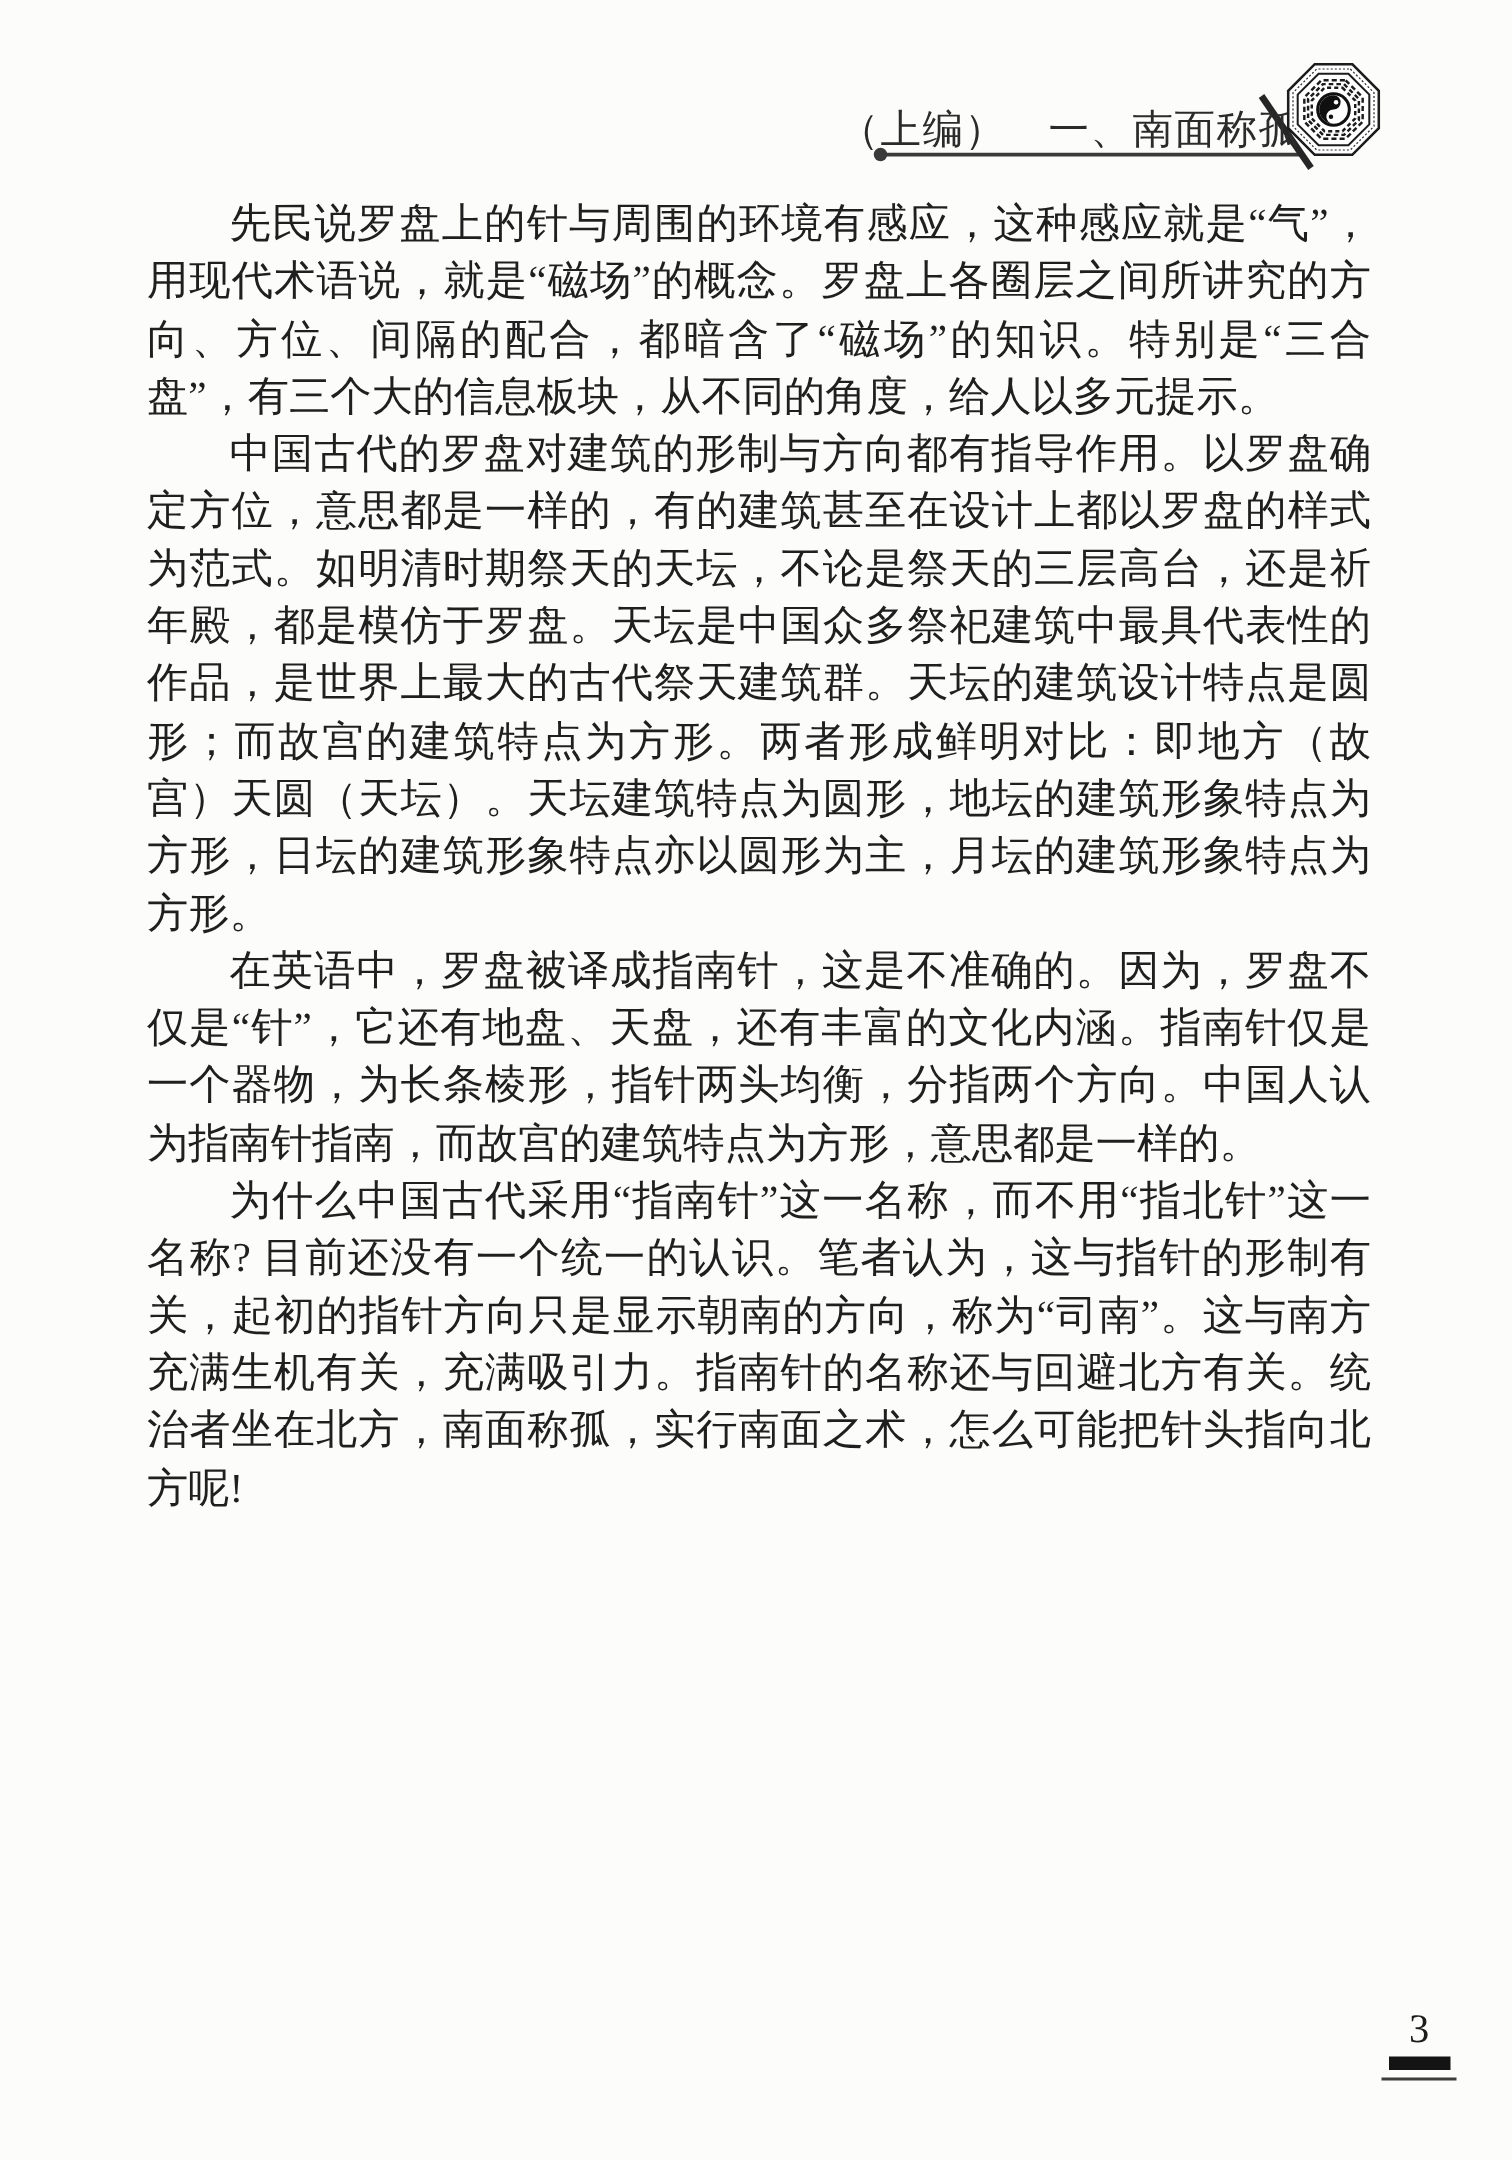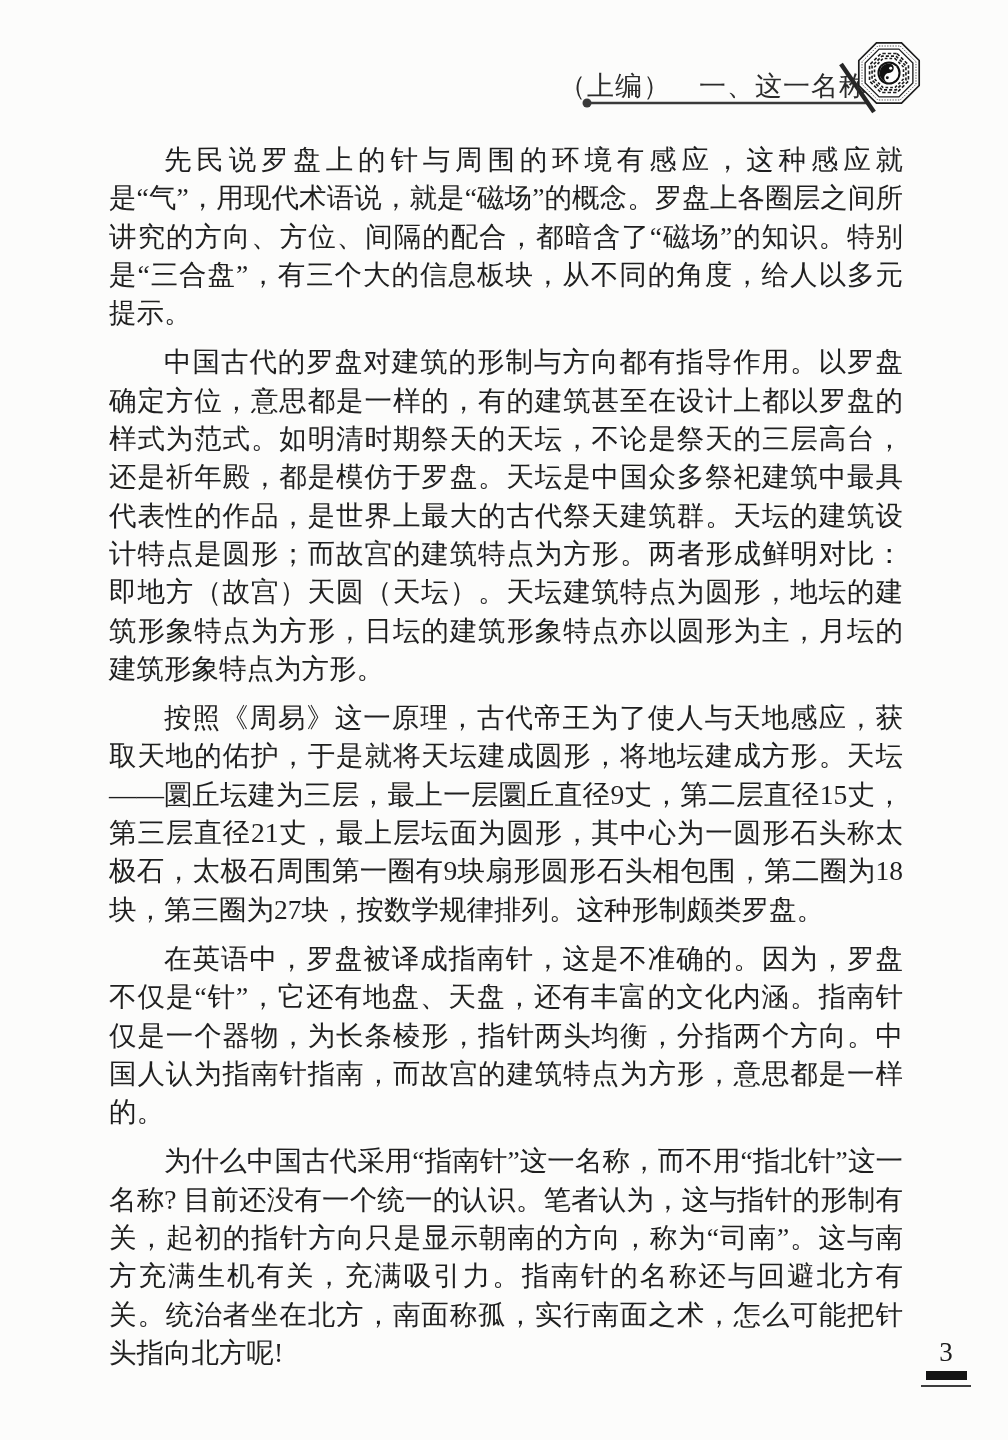--- a/index.html
+++ b/index.html
@@ -33,21 +33,21 @@
   
   .body-text {
     position: absolute;
     left: 98px; top: 130px; width: 816px;
     font-size: 27.5px;
     line-height: 38.3px;
     color: #1f1f1f;
     text-align: justify;
   }
   .body-text p {
-    margin: 11px;
+    margin: 0;
     text-indent: 2em;
     word-break: break-all;
   }
   
   .page-number {
     position: absolute;
     top: 1337px; left: 920px; width: 52px;
     text-align: center;
     font-size: 27px; color: #1c1c1c;
   }
@@ -68,21 +68,21 @@
 <body>
 
 <div class="page">
 
   <svg class="header-decor" width="1008" height="160" viewBox="0 0 1008 160">
     <circle cx="587" cy="103" r="4.5" fill="#3a3a3a"></circle>
     <line x1="587" y1="103" x2="869" y2="103" stroke="#3a3a3a" stroke-width="2.5"></line>
     <line x1="841" y1="64" x2="874" y2="112" stroke="#262626" stroke-width="4.5"></line>
   </svg>
 
-  <div class="header-title">（上编）　一、这一名称</div>
+  <div class="header-title">（上编）　一、南面称孤</div>
 
   <svg class="seal" viewBox="0 0 100 100">
 
     <polygon points="68.4,5.6 94.4,31.6 94.4,68.4 68.4,94.4 31.6,94.4 5.6,68.4 5.6,31.6 31.6,5.6" fill="#ffffff" stroke="#1c1c1c" stroke-width="2.5"></polygon>
     <polygon points="66.5,10.3 89.7,33.5 89.7,66.5 66.5,89.7 33.5,89.7 10.3,66.5 10.3,33.5 33.5,10.3" fill="none" stroke="#2a2a2a" stroke-width="1.2" stroke-dasharray="2 2"></polygon>
     <polygon points="64.6,14.9 85.1,35.4 85.1,64.6 64.6,85.1 35.4,85.1 14.9,64.6 14.9,35.4 35.4,14.9" fill="none" stroke="#1c1c1c" stroke-width="2"></polygon>
 
     <polygon points="61.9,21.4 78.6,38.1 78.6,61.9 61.9,78.6 38.1,78.6 21.4,61.9 21.4,38.1 38.1,21.4" fill="none" stroke="#1c1c1c" stroke-width="2.4" stroke-dasharray="5 3"></polygon>
     <polygon points="60.3,25.1 74.9,39.7 74.9,60.3 60.3,74.9 39.7,74.9 25.1,60.3 25.1,39.7 39.7,25.1" fill="none" stroke="#1c1c1c" stroke-width="2.4" stroke-dasharray="4.5 3"></polygon>
     <polygon points="58.8,28.7 71.3,41.2 71.3,58.8 58.8,71.3 41.2,71.3 28.7,58.8 28.7,41.2 41.2,28.7" fill="none" stroke="#1c1c1c" stroke-width="2.4" stroke-dasharray="4 3"></polygon>
@@ -90,21 +90,20 @@
     <circle cx="50" cy="50" r="17" fill="#101010"></circle>
     <circle cx="50" cy="50" r="14" fill="#ffffff"></circle>
     <path d="M50,36 a7,7 0 0 1 0,14 a7,7 0 0 0 0,14 a14,14 0 0 1 0,-28 z" fill="#101010"></path>
     <circle cx="52.5" cy="43" r="2.2" fill="#ffffff"></circle>
     <circle cx="47.5" cy="57" r="2.2" fill="#101010"></circle>
   </svg>
 
   <main class="body-text">
     <p>先民说罗盘上的针与周围的环境有感应，这种感应就是“气”，用现代术语说，就是“磁场”的概念。罗盘上各圈层之间所讲究的方向、方位、间隔的配合，都暗含了“磁场”的知识。特别是“三合盘”，有三个大的信息板块，从不同的角度，给人以多元提示。</p>
     <p>中国古代的罗盘对建筑的形制与方向都有指导作用。以罗盘确定方位，意思都是一样的，有的建筑甚至在设计上都以罗盘的样式为范式。如明清时期祭天的天坛，不论是祭天的三层高台，还是祈年殿，都是模仿于罗盘。天坛是中国众多祭祀建筑中最具代表性的作品，是世界上最大的古代祭天建筑群。天坛的建筑设计特点是圆形；而故宫的建筑特点为方形。两者形成鲜明对比：即地方（故宫）天圆（天坛）。天坛建筑特点为圆形，地坛的建筑形象特点为方形，日坛的建筑形象特点亦以圆形为主，月坛的建筑形象特点为方形。</p>
-    <p>按照《周易》这一原理，古代帝王为了使人与天地感应，获取天地的佑护，于是就将天坛建成圆形，将地坛建成方形。天坛——圜丘坛建为三层，最上一层圜丘直径9丈，第二层直径15丈，第三层直径21丈，最上层坛面为圆形，其中心为一圆形石头称太极石，太极石周围第一圈有9块扇形圆形石头相包围，第二圈为18块，第三圈为27块，按数学规律排列。这种形制颇类罗盘。</p>
     <p>在英语中，罗盘被译成指南针，这是不准确的。因为，罗盘不仅是“针”，它还有地盘、天盘，还有丰富的文化内涵。指南针仅是一个器物，为长条棱形，指针两头均衡，分指两个方向。中国人认为指南针指南，而故宫的建筑特点为方形，意思都是一样的。</p>
     <p>为什么中国古代采用“指南针”这一名称，而不用“指北针”这一名称? 目前还没有一个统一的认识。笔者认为，这与指针的形制有关，起初的指针方向只是显示朝南的方向，称为“司南”。这与南方充满生机有关，充满吸引力。指南针的名称还与回避北方有关。统治者坐在北方，南面称孤，实行南面之术，怎么可能把针头指向北方呢!</p>
 
   </main>
 
   <div class="page-number">3</div>
   <div class="footer-bar"></div>
   <div class="footer-line"></div>
 
 </div>

